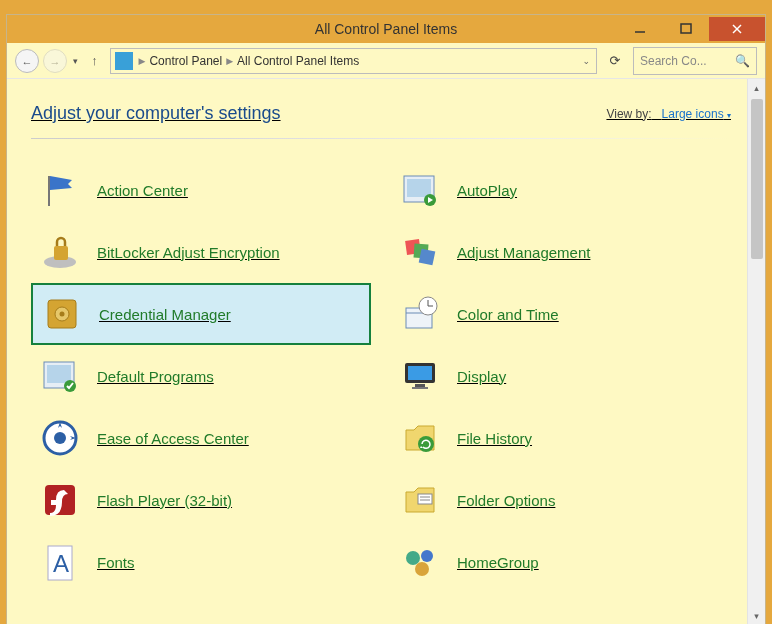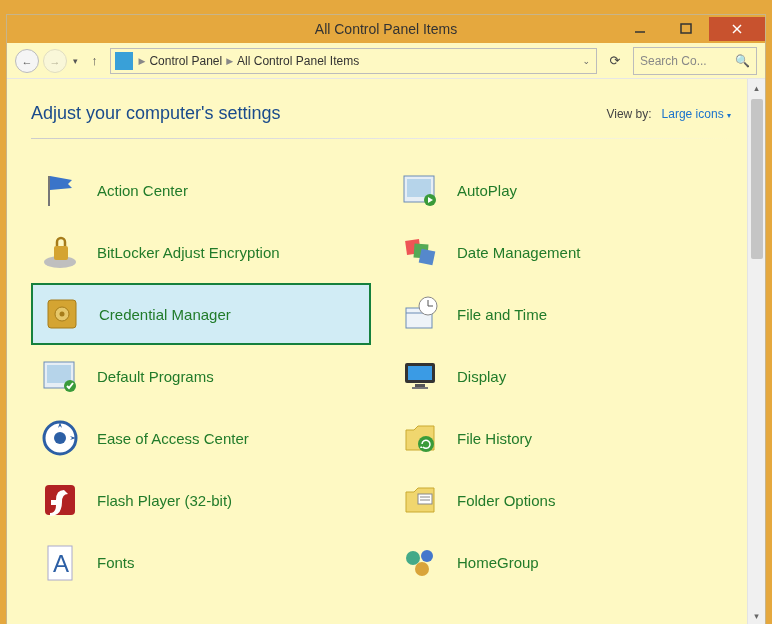--- a/index.html
+++ b/index.html
@@ -17,21 +17,21 @@
 .navchev { font-size: 9px; color: #555; padding: 0 2px; }
 .uparrow { width: 22px; height: 22px; display: flex; align-items: center; justify-content: center; color: #555; font-size: 13px; }
 .addrbar { flex: 1; height: 26px; border: 1px solid #bcbcbc; display: flex; align-items: center; padding: 0 2px; gap: 2px; font-size: 12px; color: #333; }
 .addricon { width: 18px; height: 18px; background: #39a0d8; display: inline-block; margin: 0 2px; }
 .addrsep { color: #888; font-size: 9px; padding: 0 2px; }
 .addrdrop { margin-left: auto; color: #666; font-size: 9px; padding: 0 4px; }
 .refresh { width: 28px; height: 26px; display: flex; align-items: center; justify-content: center; color: #444; font-size: 13px; }
 .searchbox { width: 124px; height: 26px; border: 1px solid #bcbcbc; display: flex; align-items: center; padding: 13px 6px; font-size: 12px; color: #888; }
 .searchbox .mag { margin-left: auto; font-size: 12px; color: #777; }
 .content { flex: 1; display: flex; overflow: hidden; }
-.main { flex: 1; padding: 24px 16px 8px 24px; overflow-y: auto; position: relative; }
+.main { flex: 1; padding: 24px 16px 8px 24px; overflow-y: auto; position: relative; text-decoration: underline; }
 .hdr { display: flex; justify-content: space-between; align-items: center; margin-bottom: 14px; }
 .hdr-title { color: #1a4b8c; font-size: 18px; }
 .viewby { font-size: 12px; color: #444; }
 .viewby .link { color: #1a73cc; }
 .viewby .chev { font-size: 8px; color: #1a73cc; }
 .divider { height: 1px; background: linear-gradient(to right, #ccc, #eee 70%, transparent); margin-bottom: 20px; }
 .grid { display: grid; grid-template-columns: 1fr 1fr; column-gap: 20px; }
 .item { display: flex; align-items: center; height: 62px; padding: 4px 8px; gap: 16px; cursor: pointer; }
 .item.selected { background: #d1ecf5; border: 2px solid #15803d; }
 .iconbox { width: 42px; height: 42px; display: flex; align-items: center; justify-content: center; flex-shrink: 0; }
@@ -135,21 +135,21 @@
         </div>
 
         <div class="item">
           <div class="iconbox">
               <svg viewBox="0 0 40 40">
                 <rect x="6" y="8" width="14" height="14" fill="#e55" transform="rotate(-8 13 15)"></rect>
                 <rect x="14" y="12" width="14" height="14" fill="#5a5" transform="rotate(4 21 19)"></rect>
                 <rect x="20" y="18" width="14" height="14" fill="#58c" transform="rotate(12 27 25)"></rect>
               </svg>
             </div>
-          <div class="label">Date Management</div>
+          <div class="label">Adjust Management</div>
         </div>
 
         <div class="item selected">
           <div class="iconbox">
               <svg viewBox="0 0 40 40">
                 <rect x="6" y="6" width="28" height="28" rx="3" fill="#d4a432" stroke="#a67c1a"></rect>
                 <circle cx="20" cy="20" r="7" fill="#e6c76a" stroke="#a67c1a"></circle>
                 <circle cx="20" cy="20" r="2.5" fill="#a67c1a"></circle>
               </svg>
             </div>
@@ -159,21 +159,21 @@
         <div class="item">
           <div class="iconbox">
               <svg viewBox="0 0 40 40">
                 <rect x="6" y="14" width="26" height="20" fill="#eef3f8" stroke="#6a8bb5"></rect>
                 <line x1="6" y1="19" x2="32" y2="19" stroke="#6a8bb5"></line>
                 <circle cx="28" cy="12" r="9" fill="#fff" stroke="#888"></circle>
                 <line x1="28" y1="12" x2="28" y2="6" stroke="#555"></line>
                 <line x1="28" y1="12" x2="33" y2="12" stroke="#555"></line>
               </svg>
             </div>
-          <div class="label">File and Time</div>
+          <div class="label">Color and Time</div>
         </div>
 
         <div class="item">
           <div class="iconbox">
               <svg viewBox="0 0 40 40">
                 <rect x="4" y="6" width="30" height="26" fill="#e6eef5" stroke="#6a8bb5"></rect>
                 <rect x="7" y="9" width="24" height="18" fill="#b6d4ea"></rect>
                 <circle cx="30" cy="30" r="6" fill="#3a9b3a"></circle>
                 <path d="M27 30 L29 32 L33 27" fill="none" stroke="#fff" stroke-width="2"></path>
               </svg>

